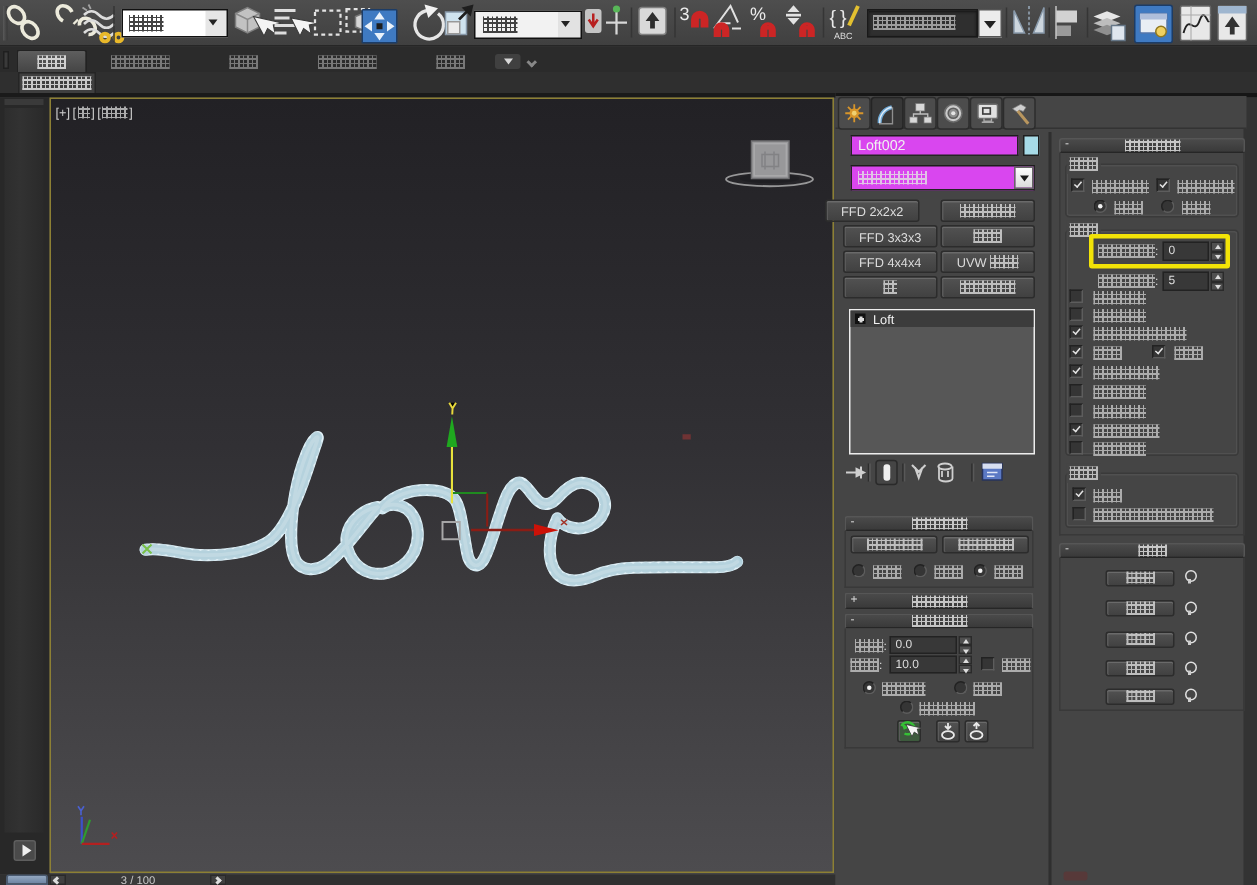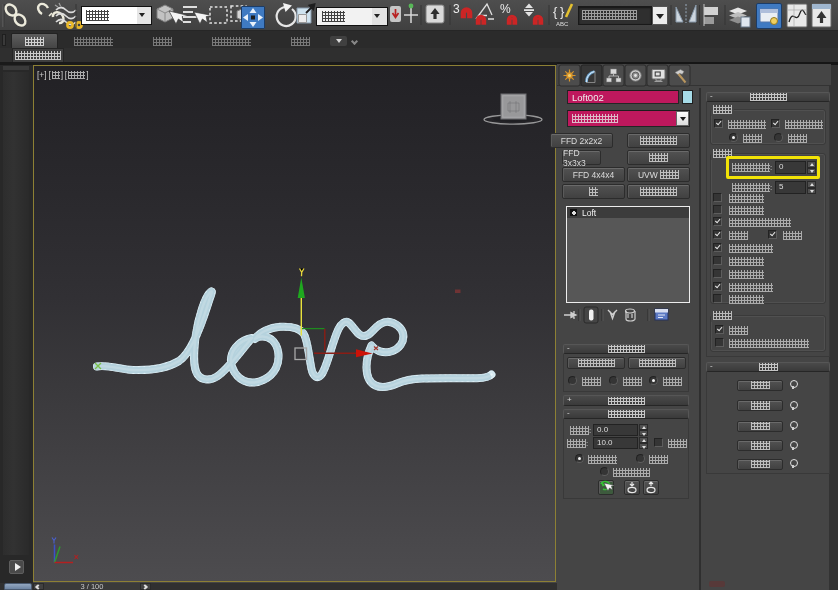--- a/index.html
+++ b/index.html
@@ -2,21 +2,21 @@
 <html><head><meta charset="utf-8">
 <style>
 *{margin:0;padding:0;box-sizing:border-box}
 html,body{width:838px;height:590px;overflow:hidden;background:#454545;font-family:"Liberation Sans",sans-serif}
 .ab{position:absolute}
 #page{position:relative;width:838px;height:590px;background:#454545}
 .k{display:inline-block;vertical-align:middle;opacity:.8;background:
  repeating-linear-gradient(90deg,currentColor 0 1px,rgba(0,0,0,0) 1px 3px),
  repeating-linear-gradient(0deg,currentColor 0 1px,rgba(0,0,0,0) 1px 3px)}
 .btn{background:linear-gradient(#525252,#414141);border:1px solid #2c2c2c;box-shadow:inset 0 1px 0 #6a6a6a,inset 1px 0 0 #5a5a5a;border-radius:2px;color:#dcdcdc;display:flex;align-items:center;justify-content:center}
-.fld{background:#be185d;border:1px solid #252525;border-top-color:#1d1d1d;color:#e2e2e2}
+.fld{background:#d946ef;border:1px solid #252525;border-top-color:#1d1d1d;color:#e2e2e2}
 .chk{width:9px;height:9px;background:#353535;border:1px solid #5d5d5d;border-top-color:#222;border-left-color:#222}
 .tick{position:absolute;left:1px;top:1.2px;width:5px;height:2.6px;border-left:1.6px solid #e4e4e4;border-bottom:1.6px solid #e4e4e4;transform:rotate(-50deg)}
 .rad{width:9px;height:9px;border-radius:50%;background:#353535;border:1px solid #5d5d5d;border-top-color:#222;border-left-color:#222}
 .dot{position:absolute;left:2px;top:2px;width:3px;height:3px;border-radius:50%;background:#f2f2f2}
 .rt{background:linear-gradient(#4a4a4a,#3a3a3a);border:1px solid #565656;border-bottom-color:#262626;border-radius:2px;color:#e8e8e8;display:flex;align-items:center;justify-content:center}
 .grp{border:1px solid #3a3a3a;border-radius:3px;box-shadow:inset 0 0 0 1px rgba(110,110,110,.28)}
 .spf{background:#383838;border:1px solid #222;color:#dedede;font-size:8px;line-height:10px;padding-left:3px}
 .spb{background:#505050;border:1px solid #2a2a2a}
 .tri-u{width:0;height:0;border-left:2.5px solid transparent;border-right:2.5px solid transparent;border-bottom:3.5px solid #ddd}
 .tri-d{width:0;height:0;border-left:2.5px solid transparent;border-right:2.5px solid transparent;border-top:3.5px solid #ddd}
@@ -369,21 +369,21 @@
       <i class="k" style="width:46px;height:9px;color:#e4e4e4;margin-left:4px"></i>
     </div>
 <div class="ab" style="left:676px;top:111px;width:13px;height:15px;background:linear-gradient(#fdfdfd,#dcdcdc);border:1px solid #666;display:flex;align-items:center;justify-content:center">
       <div style="width:0;height:0;border-left:3.5px solid transparent;border-right:3.5px solid transparent;border-top:4.5px solid #1a1a1a"></div>
     </div>
 
 <div class="ab btn" style="left:550px;top:133px;width:63px;height:15px;font-size:8.5px">FFD 2x2x2</div>
 <div class="ab btn" style="left:627px;top:133px;width:63px;height:15px">
       <i class="k" style="width:37px;height:9px"></i>
     </div>
-<div class="ab btn" style="left:562px;top:150px;width:39px;height:15px;font-size:8.5px">FFD 3x3x3</div>
+<div class="ab btn" style="left:562px;top:150px;width:63px;height:15px;font-size:8.5px">FFD 3x3x3</div>
 <div class="ab btn" style="left:627px;top:150px;width:63px;height:15px">
       <i class="k" style="width:19px;height:9px"></i>
     </div>
 <div class="ab btn" style="left:562px;top:167px;width:63px;height:15px;font-size:8.5px">FFD 4x4x4</div>
 <div class="ab btn" style="left:627px;top:167px;width:63px;height:15px;font-size:8.5px">UVW&nbsp;<i class="k" style="width:19px;height:9px"></i></div>
 <div class="ab btn" style="left:562px;top:184px;width:63px;height:15px">
       <i class="k" style="width:9px;height:9px"></i>
     </div>
 <div class="ab btn" style="left:627px;top:184px;width:63px;height:15px">
       <i class="k" style="width:37px;height:9px"></i>

